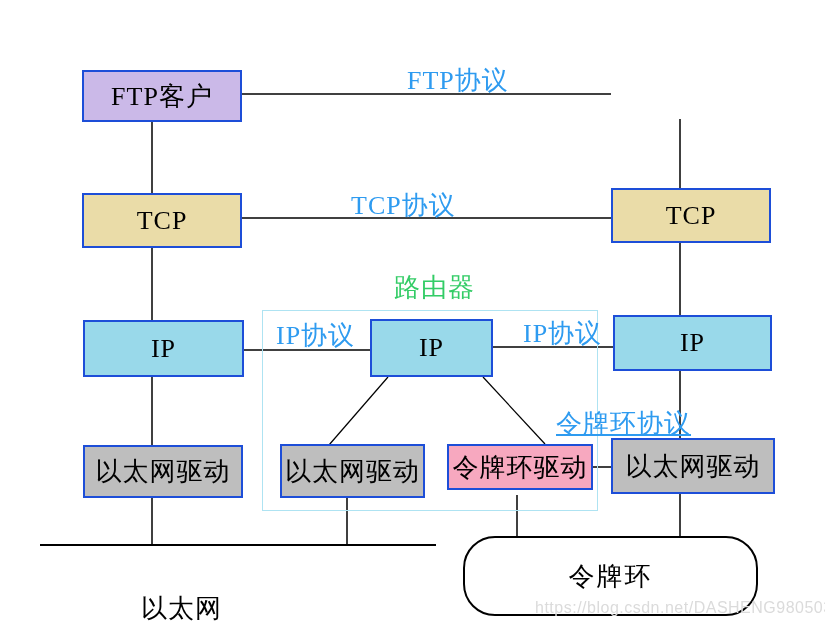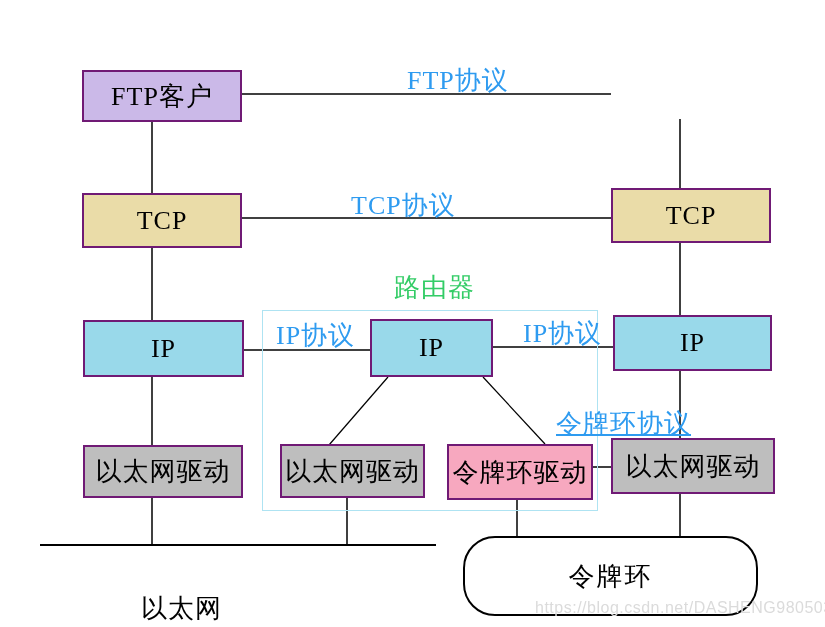--- a/index.html
+++ b/index.html
@@ -6,21 +6,21 @@
   .canvas{
     position:relative;width:825px;height:627px;background:#ffffff;overflow:hidden;
     font-family:"Liberation Serif","DejaVu Serif",serif;
   }
   .wires{position:absolute;left:0;top:0;z-index:1;}
   .router-frame{
     position:absolute;z-index:2;border:1.5px solid var(--router_frame);
     left:262px;top:310px;width:336px;height:201px;box-sizing:border-box;
   }
   .node{
-    position:absolute;z-index:3;box-sizing:border-box;border:2px solid #701a75;
+    position:absolute;z-index:3;box-sizing:border-box;border:2px solid #1d4ed8;
     display:flex;align-items:center;justify-content:center;
     font-size:26px;color:#000;letter-spacing:1px;
   }
   .purple{background:var(--purple);}
   .tan{background:var(--tan);}
   .cyan{background:var(--cyan);}
   .gray{background:var(--gray);}
   .pink{background:var(--pink);}
   .stadium{
     position:absolute;z-index:3;box-sizing:border-box;border:2px solid #000;
@@ -40,21 +40,21 @@
   
   .n-ftp-client{left:82px;top:70px;width:160px;height:52px;}
   .n-ftp-server{left:611px;top:63px;width:160px;height:56px;}
   .n-tcp-left{left:82px;top:193px;width:160px;height:55px;}
   .n-tcp-right{left:611px;top:188px;width:160px;height:55px;}
   .n-ip-left{left:83px;top:320px;width:161px;height:57px;}
   .n-ip-middle{left:370px;top:319px;width:123px;height:58px;}
   .n-ip-right{left:613px;top:315px;width:159px;height:56px;}
   .n-eth-left{left:83px;top:445px;width:160px;height:53px;}
   .n-eth-middle{left:280px;top:444px;width:145px;height:54px;}
-  .n-token-driver{left:447px;top:444px;width:146px;height:56px;}
+  .n-token-driver{left:447px;top:444px;width:146px;height:46px;}
   .n-eth-right{left:611px;top:438px;width:164px;height:56px;}
   
   .l-ftp{left:360px;top:63px;margin-left:47px;}
   .l-tcp{left:351px;top:188px;}
   .l-router{left:394px;top:270px;}
   .l-ip-left{left:276px;top:318px;}
   .l-ip-right{left:523px;top:316px;}
   .l-eth-proto{left:189px;top:413px;}
   .l-token-proto{left:556px;top:406px;text-decoration:underline;}
   .l-ethernet{left:141px;top:552px;}

